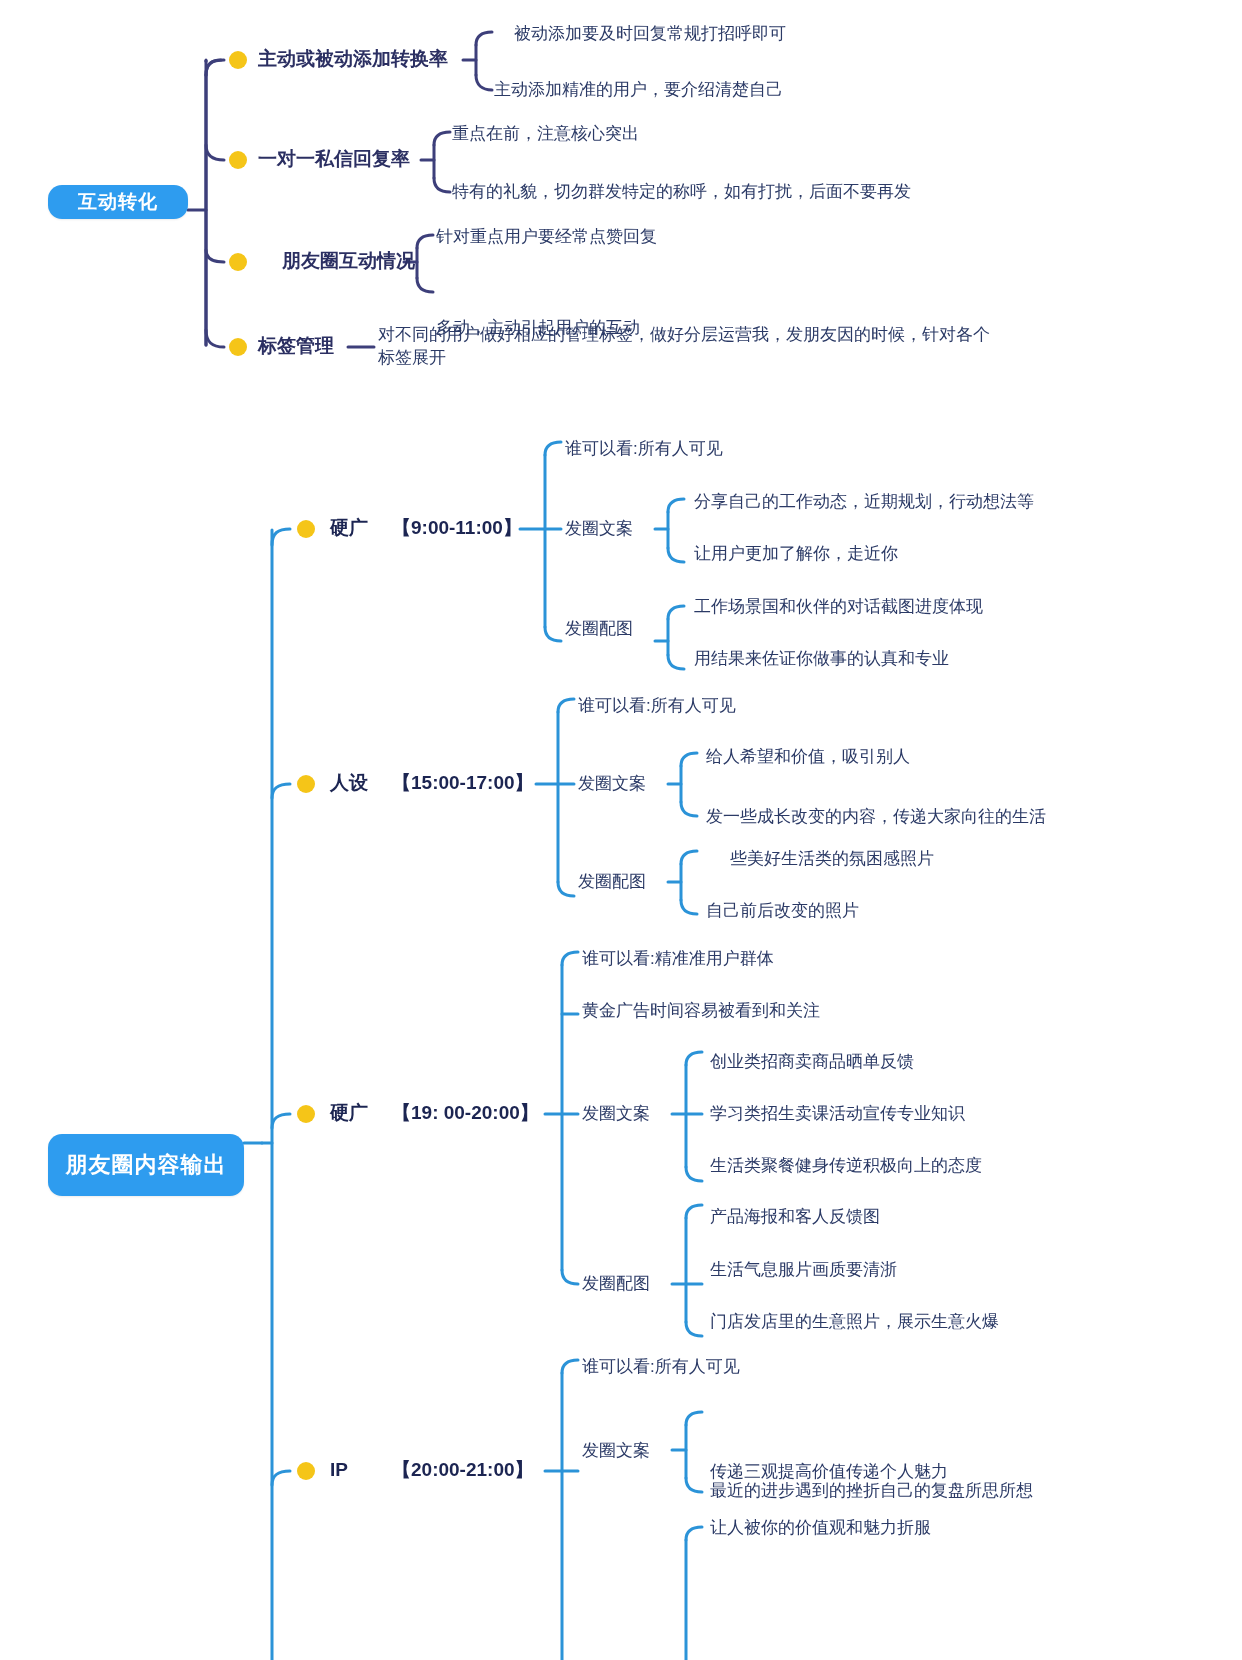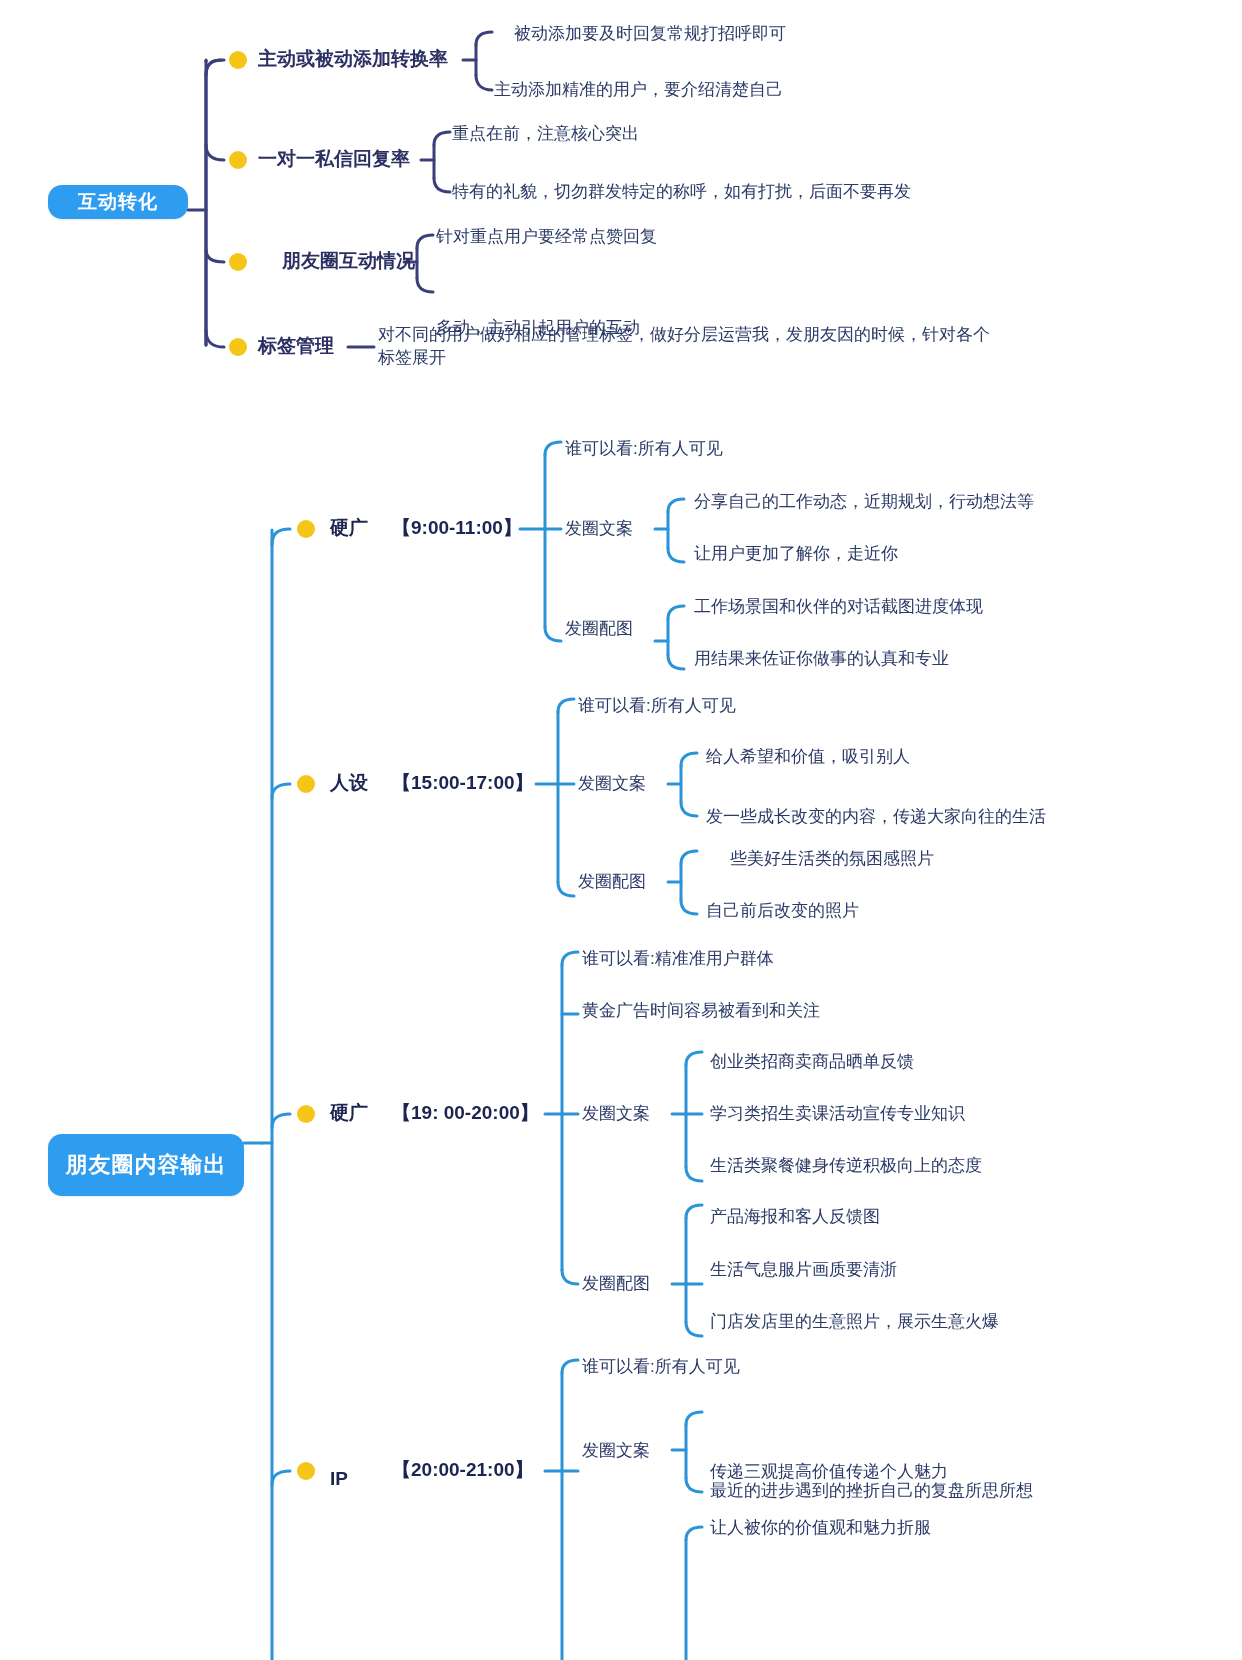--- a/index.html
+++ b/index.html
@@ -236,21 +236,21 @@
   <div class="sub-label" style="left:582px;top:1103px;">发圈文案</div>
   <div class="leaf" style="left:710px;top:1051px;">创业类招商卖商品晒单反馈</div>
   <div class="leaf" style="left:710px;top:1103px;">学习类招生卖课活动宣传专业知识</div>
   <div class="leaf" style="left:710px;top:1155px;">生活类聚餐健身传逆积极向上的态度</div>
   <div class="sub-label" style="left:582px;top:1273px;">发圈配图</div>
   <div class="leaf" style="left:710px;top:1206px;">产品海报和客人反馈图</div>
   <div class="leaf" style="left:710px;top:1259px;">生活气息服片画质要清浙</div>
   <div class="leaf" style="left:710px;top:1311px;">门店发店里的生意照片，展示生意火爆</div>
 
   <div class="dot" style="left:297px;top:1462px;"></div>
-  <div class="branch-label tree2" style="left:330px;top:1458px;margin-top:9px;">IP</div>
+  <div class="branch-label tree2" style="left:330px;top:1458px;">IP</div>
   <div class="branch-label tree2 time" style="left:392px;top:1458px;">【20:00-21:00】</div>
   <div class="leaf" style="left:582px;top:1356px;">谁可以看:所有人可见</div>
   <div class="sub-label" style="left:582px;top:1440px;">发圈文案</div>
   <div class="leaf" style="left:710px;top:1480px;">最近的进步遇到的挫折自己的复盘所思所想</div>
   <div class="leaf" style="left:710px;top:1461px;">传递三观提高价值传递个人魅力</div>
   <div class="leaf" style="left:710px;top:1517px;">让人被你的价值观和魅力折服</div>
 
 </div>
 
 </body></html>

